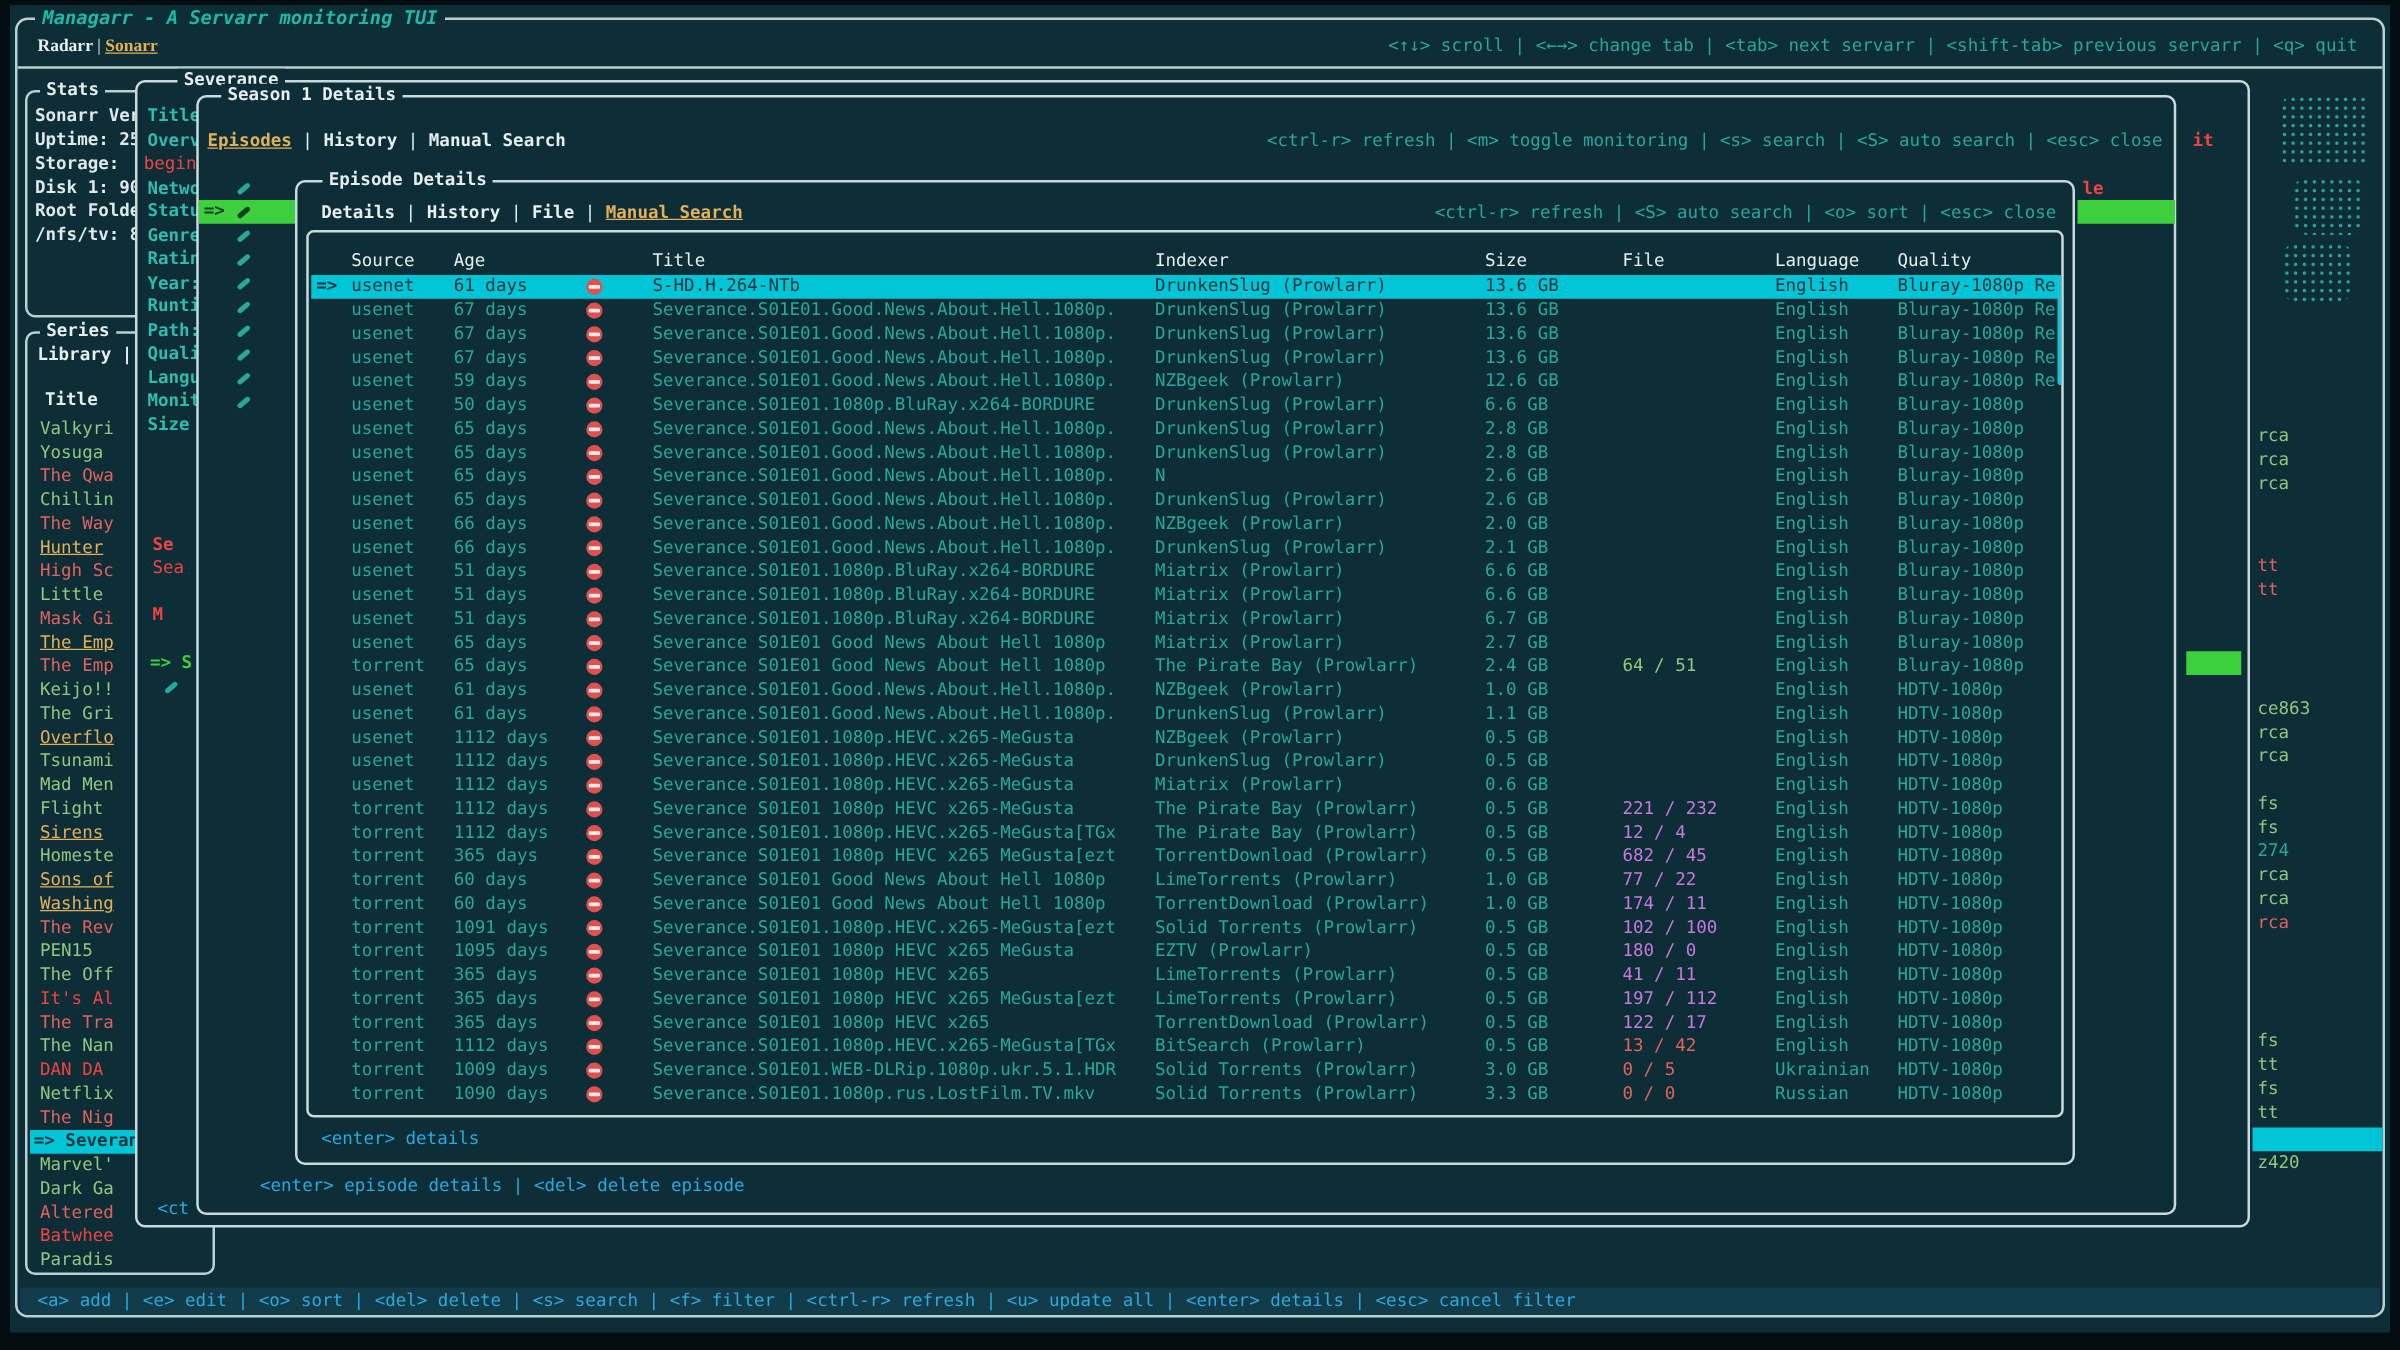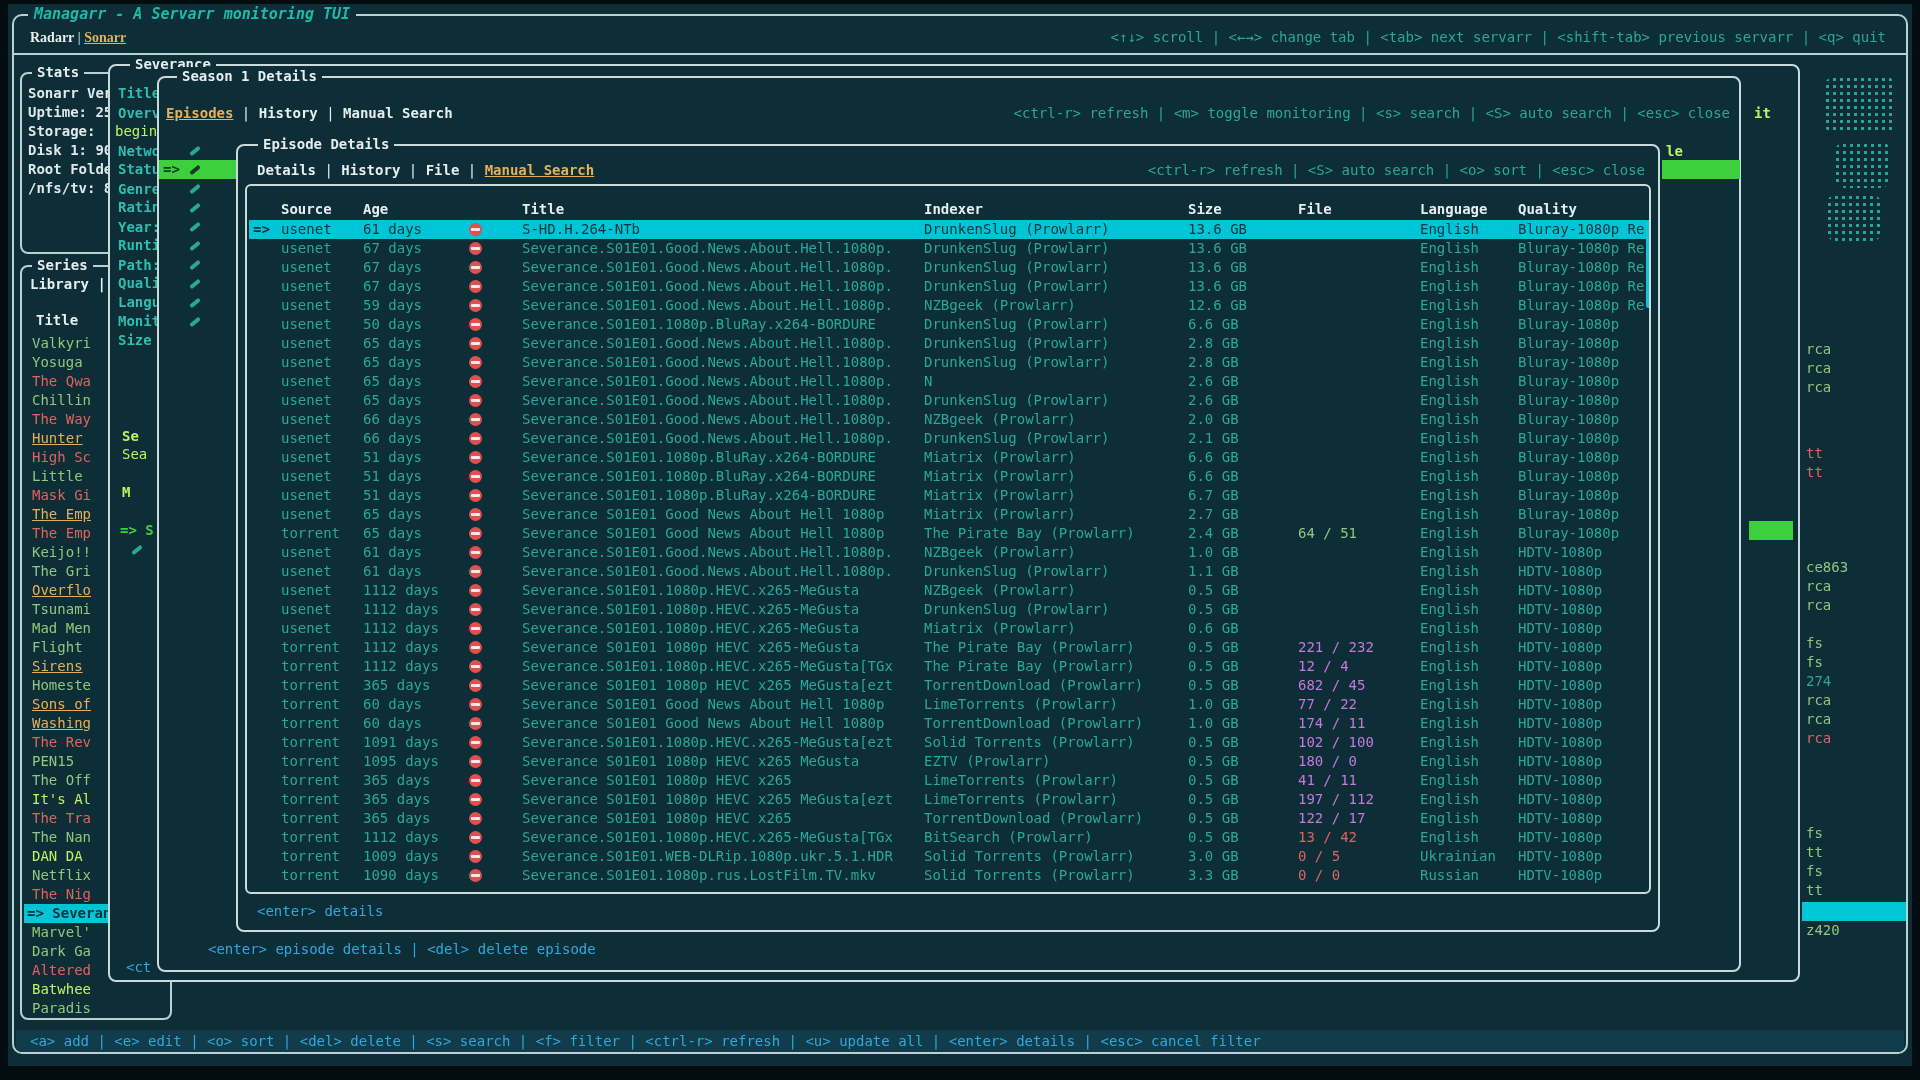--- a/index.html
+++ b/index.html
@@ -3,21 +3,21 @@
 <meta charset="utf-8">
 <style>
   * { margin:0; padding:0; box-sizing:border-box; }
   body {
     position:relative; width:1920px; height:1080px; overflow:hidden;
     background:#020c11; color:#2aa79b;
     font-family:"DejaVu Sans Mono","Liberation Mono",monospace; font-size:14px;
   }
   div,span { white-space:pre; }
   .b { font-weight:bold; }
-  .white { color:#bef264; } .teal { color:#2aa79b; } .green { color:#8fc87e; }
+  .white { color:#ef4444; } .teal { color:#2aa79b; } .green { color:#8fc87e; }
   .red { color:#e0635e; } .yellow { color:#e3b15c;text-decoration:underline; }
   .blue { color:#2da9e0; } .greenhl { color:#3ecf3f; }
 
   .app-bg { position:absolute; left:8px; top:4px; width:1904px; height:1062px; background:#0d2d37; }
   .frame { position:absolute; left:12px; top:14px; width:1896px; height:1040px;
            border:2px solid #b9cfd2; border-radius:10px; }
   .frame-title { position:absolute; left:28px; top:5px; background:#0d2d37; padding:0 6px;
                  color:#1fb9a8; font-weight:bold; font-style:italic; font-size:15px; line-height:18px; }
   .divider { position:absolute; left:14px; top:53px; width:1892px; height:2px; background:#b9cfd2; }
 
@@ -47,21 +47,21 @@
   .strip-arrow { position:absolute; left:4px; top:0; height:19px; line-height:19px; color:#0a401f; font-weight:bold; }
   .pencil { position:absolute; width:12px; height:4px; border-radius:2px; background:#2aa79b; transform:rotate(-40deg); }
   .pencil.dark { background:#0a401f; }
   .dots { position:absolute; border-radius:12px;
           background-image:radial-gradient(circle,#2aa79b 1.4px, rgba(0,0,0,0) 1.6px);
           background-size:7px 7px; }
 
   .inner-box { position:absolute; left:245px; top:184px; width:1406px; height:710px;
                border:2px solid #c9dadc; border-radius:6px; overflow:hidden; }
   .thead { position:absolute; left:2px; top:14px; width:1398px; height:19px; line-height:19px; }
-  .thead span { position:absolute; top:0; color:#e6eef0; font-weight:bold; }
+  .thead span { position:absolute; top:0; color:#e6eef0; font-weight:normal; }
   .rel-row { position:absolute; left:2px; width:1398px; height:19px; line-height:19px; color:#2aa79b; }
   .rel-row span { position:absolute; top:0; height:19px; }
   .rel-row.sel { background:#00c5d6; }
   .rel-row.sel span { color:#07343c; }
   .c-arrow{left:4px;font-weight:bold} .c-source{left:32px} .c-age{left:114px}
   .c-title{left:273px} .c-indexer{left:675px} .c-size{left:939px}
   .c-peers{left:1049px} .c-lang{left:1171px} .c-quality{left:1269px}
   .p-green{color:#8fc87e} .p-purple{color:#c678dd} .p-red{color:#e0635e}
   .blocked { position:absolute; left:220px; top:3px; width:13px; height:13px; border-radius:50%; background:#df5050; }
   .blocked::after { content:""; position:absolute; left:2px; top:5px; width:9px; height:3px; background:#f5eaea; border-radius:1px; }
@@ -95,21 +95,21 @@
 <span class="ptitle" style="left:32px;top:256px;">Series</span>
 
 <div class="layer" id="lib-layer">
   <div class="dots" style="left:1824px;top:76px;width:72px;height:58px;"></div>
   <div class="dots" style="left:1834px;top:142px;width:58px;height:46px;"></div>
   <div class="dots" style="left:1826px;top:194px;width:56px;height:48px;"></div>
   <div class="bar cyanbg" style="left:1802px;top:902px;width:104px;"></div>
 <span class="frag green" style="left: 1806px; top: 340px;">rca</span><span class="frag green" style="left: 1806px; top: 359px;">rca</span><span class="frag green" style="left: 1806px; top: 378px;">rca</span><span class="frag red" style="left: 1806px; top: 444px;">tt</span><span class="frag red" style="left: 1806px; top: 463px;">tt</span><span class="frag green" style="left: 1806px; top: 558px;">ce863</span><span class="frag green" style="left: 1806px; top: 577px;">rca</span><span class="frag green" style="left: 1806px; top: 596px;">rca</span><span class="frag green" style="left: 1806px; top: 634px;">fs</span><span class="frag green" style="left: 1806px; top: 653px;">fs</span><span class="frag teal" style="left: 1806px; top: 672px;">274</span><span class="frag green" style="left: 1806px; top: 691px;">rca</span><span class="frag green" style="left: 1806px; top: 710px;">rca</span><span class="frag red" style="left: 1806px; top: 729px;">rca</span><span class="frag green" style="left: 1806px; top: 824px;">fs</span><span class="frag green" style="left: 1806px; top: 843px;">tt</span><span class="frag green" style="left: 1806px; top: 862px;">fs</span><span class="frag green" style="left: 1806px; top: 881px;">tt</span><span class="frag green" style="left: 1806px; top: 921px;">z420</span></div>
 
 <div class="modal" style="left:108px;top:64px;width:1692px;height:918px;"></div>
-<span class="ptitle" style="left:130px;top:55px;">Severance</span>
+<span class="ptitle" style="left:142px;top:55px;">Severance</span>
 <div class="layer" id="svr-layer">
   <div class="bar greenbg" style="left:1749px;top:521px;width:44px;"></div>
   <div class="pencil" style="left:131px;top:548px;"></div>
 <span class="flabel" style="top: 84px;">Title</span><span class="flabel" style="top: 104px;">Overv</span><span class="flabel" style="top: 142px;">Netwo</span><span class="flabel" style="top: 160px;">Statu</span><span class="flabel" style="top: 180px;">Genre</span><span class="flabel" style="top: 198px;">Ratin</span><span class="flabel" style="top: 218px;">Year:</span><span class="flabel" style="top: 236px;">Runti</span><span class="flabel" style="top: 256px;">Path:</span><span class="flabel" style="top: 274px;">Quali</span><span class="flabel" style="top: 293px;">Langu</span><span class="flabel" style="top: 312px;">Monit</span><span class="flabel" style="top: 331px;">Size</span><span class="frag white" style="left: 115px; top: 122px;">begin</span><span class="frag white b" style="left: 122px; top: 427px;">Se</span><span class="frag white" style="left: 122px; top: 445px;">Sea</span><span class="frag white b" style="left: 122px; top: 483px;">M</span><span class="frag greenhl b" style="left: 120px; top: 521px;">=&gt; S</span><span class="frag blue" style="left: 126px; top: 958px;">&lt;ct</span><span class="frag white b" style="left: 1754px; top: 104px;">it</span></div>
 
 <div class="modal" style="left:157px;top:76px;width:1584px;height:896px;"></div>
 <span class="ptitle" style="left:177px;top:67px;">Season 1 Details</span>
 <div class="tabbar" id="season-tabs" style="left:166px;top:104px;"><span class="tab active">Episodes</span><span class="tab-sep"> | </span><span class="tab">History</span><span class="tab-sep"> | </span><span class="tab">Manual Search</span></div>
 <div class="rhelp" style="left:700px;top:104px;width:1030px;">&lt;ctrl-r&gt; refresh | &lt;m&gt; toggle monitoring | &lt;s&gt; search | &lt;S&gt; auto search | &lt;esc&gt; close</div>
 

